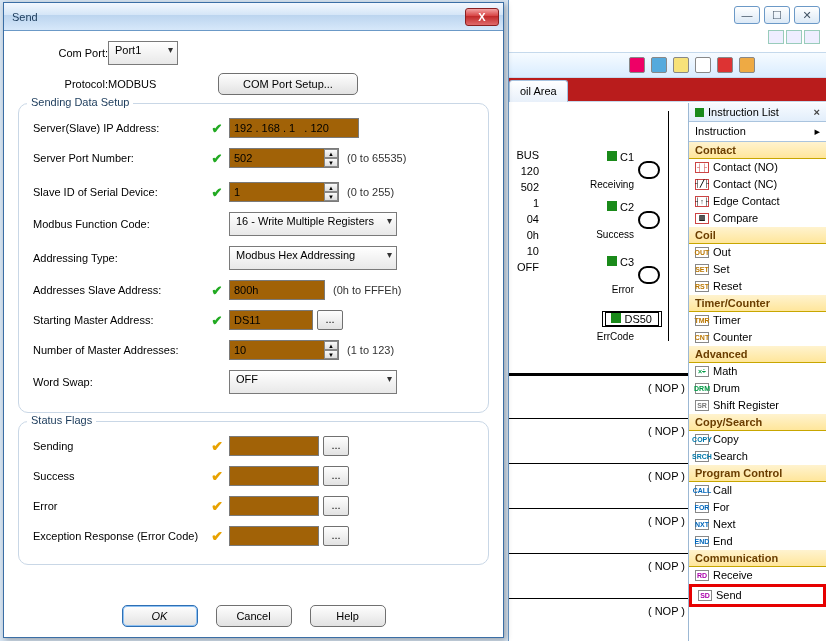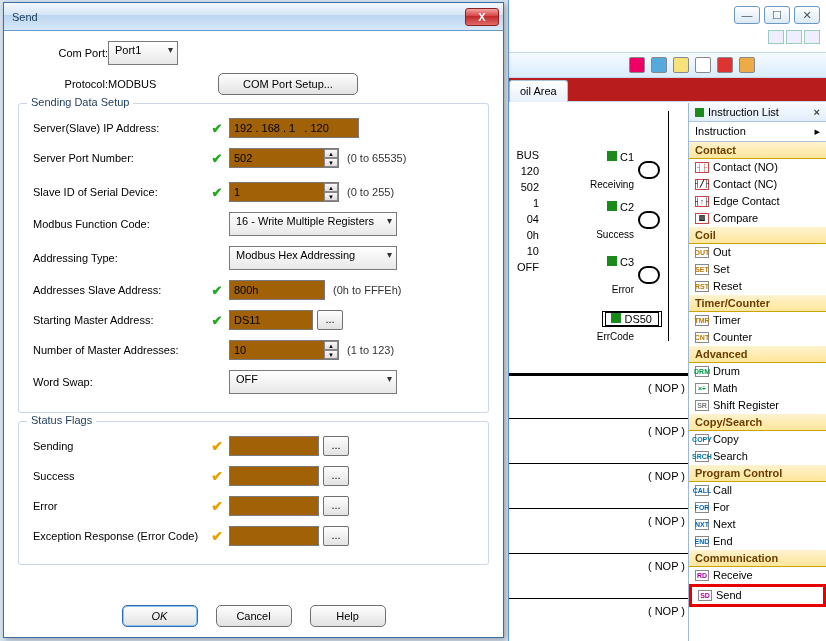--- a/index.html
+++ b/index.html
@@ -42,21 +42,21 @@
 .dlg { position:absolute; left:3px; top:2px; width:501px; height:636px; background:#fff; border:1px solid #3a6ea5; box-shadow:2px 2px 6px rgba(0,0,0,.3); }
 .dlg-titlebar { height:28px; background:linear-gradient(#f3f8fe,#d4e5f7 45%,#bcd5ef 46%,#d7e8fa); border-bottom:1px solid #6b99c7; display:flex; align-items:center; padding:0 4px 0 8px; }
 .dlg-titlebar .title { flex:1; color:#1a3a5a; }
 .dlg-titlebar .close { width:34px; height:18px; background:linear-gradient(#f3a3a3,#d64040 45%,#c12a2a 46%,#e06a6a); border:1px solid #8a2020; border-radius:3px; color:#fff; display:flex; align-items:center; justify-content:center; font-weight:bold; font-size:11px; }
 .dlg-body { padding:10px 14px; }
 .row { display:flex; align-items:center; margin-bottom:8px; }
 .lbl { width:90px;text-align:right; }
 .combo { height:24px; border:1px solid #7a7a7a; background:linear-gradient(#fff,#e8e8e8); padding:2px 18px 2px 6px; position:relative; display:inline-block; min-width:60px; }
 .combo::after { content:"▾"; position:absolute; right:4px; top:2px; color:#333; font-size:10px; }
 .btn { height:22px; border:1px solid #707070; background:linear-gradient(#fefefe,#e2e2e2); border-radius:5px; padding:3px 14px; }
-.group { border:1px solid #c9d7e6; border-radius:3px; margin:6px 0 8px; padding:14px 14px 8px; position:relative; }
+.group { border:1px solid #c9d7e6; border-radius:10px; margin:6px 0 8px; padding:14px 14px 8px; position:relative; }
 .group-title { position:absolute; top:-8px; left:8px; background:#fff; padding:0 4px; color:#1a3a5a; }
 .field { display:flex; align-items:center; margin-bottom:10px; }
 .field-lbl { width:176px; }
 .chk { color:#22aa22; font-size:13px; font-weight:bold; width:16px; text-align:center; margin-right:4px; }
 .warn { color:#e8a200; font-size:14px; font-weight:bold; width:16px; text-align:center; margin-right:4px; }
 .txtin { height:20px; border:1px solid #7a7a7a; padding:2px 4px; background:#a16207; }
 .spin { position:relative; display:inline-block; }
 .spin .sbtns { position:absolute; right:1px; top:1px; width:14px; height:18px; display:flex; flex-direction:column; }
 .spin .sbtns span { flex:1; border:1px solid #888; background:linear-gradient(#fafafa,#ddd); font-size:6px; display:flex; align-items:center; justify-content:center; line-height:1; }
 .note { margin-left:8px; color:#333; }
@@ -180,26 +180,26 @@
     <div class="instr-item">
         <span class="iicon" style="color:#b70;">TMR</span>
         <span>Timer</span>
       </div>
     <div class="instr-item">
         <span class="iicon" style="color:#b70;">CNT</span>
         <span>Counter</span>
       </div>
     <div class="instr-cat">Advanced</div>
     <div class="instr-item">
+        <span class="iicon" style="color:#094;">×÷</span>
+        <span>Math</span>
+      </div>
+    <div class="instr-item">
         <span class="iicon" style="color:#094;">DRM</span>
         <span>Drum</span>
-      </div>
-    <div class="instr-item">
-        <span class="iicon" style="color:#094;">×÷</span>
-        <span>Math</span>
       </div>
     <div class="instr-item">
         <span class="iicon" style="color:#777;">SR</span>
         <span>Shift Register</span>
       </div>
     <div class="instr-cat">Copy/Search</div>
     <div class="instr-item">
         <span class="iicon" style="color:#07a;">COPY</span>
         <span>Copy</span>
       </div>

